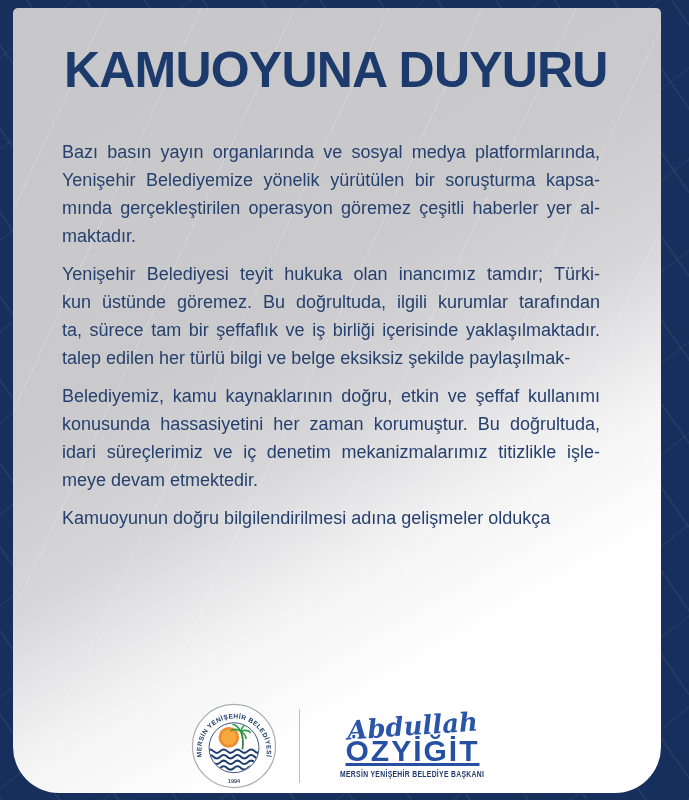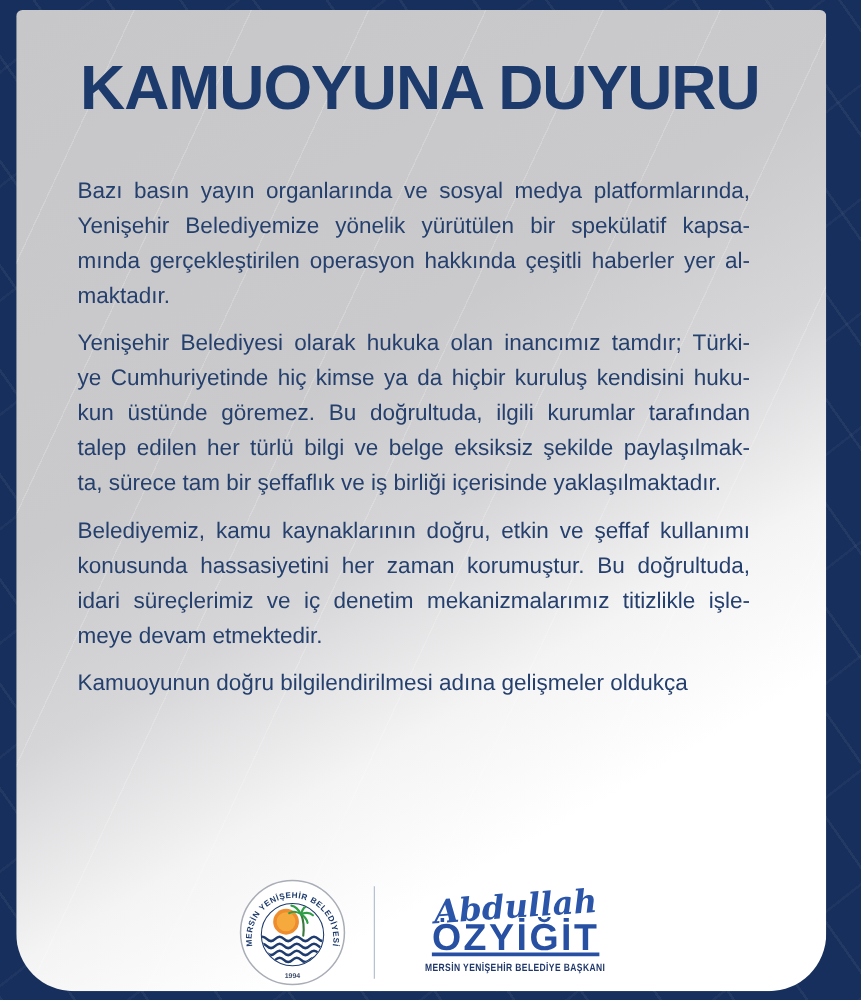--- a/index.html
+++ b/index.html
@@ -55,30 +55,29 @@
 </style>
 </head>
 <body>
 
 <div class="panel">
   <h1 class="title">KAMUOYUNA DUYURU</h1>
 
   <div class="body-text">
     <div class="para">
         <div class="line">Bazı basın yayın organlarında ve sosyal medya platformlarında,</div>
-        <div class="line">Yenişehir Belediyemize yönelik yürütülen bir spekülatif kapsa-</div>
-        <div class="line">mında gerçekleştirilen operasyon hakkında çeşitli haberler yer al-</div>
+        <div class="line">Yenişehir Belediyemize yönelik yürütülen bir soruşturma kapsa-</div>
+        <div class="line">mında gerçekleştirilen operasyon göremez çeşitli haberler yer al-</div>
         <div class="line">maktadır.</div>
       </div>
     <div class="para">
-        <div class="line">Yenişehir Belediyesi olarak hukuka olan inancımız tamdır; Türki-</div>
-        <div class="line">ye Cumhuriyetinde hiç kimse ya da hiçbir kuruluş kendisini huku-</div>
+        <div class="line">Yenişehir Belediyesi teyit hukuka olan inancımız tamdır; Türki-</div>
         <div class="line">kun üstünde göremez. Bu doğrultuda, ilgili kurumlar tarafından</div>
+        <div class="line">ta, sürece tam bir şeffaflık ve iş birliği içerisinde yaklaşılmaktadır.</div>
         <div class="line">talep edilen her türlü bilgi ve belge eksiksiz şekilde paylaşılmak-</div>
-        <div class="line">ta, sürece tam bir şeffaflık ve iş birliği içerisinde yaklaşılmaktadır.</div>
       </div>
     <div class="para">
         <div class="line">Belediyemiz, kamu kaynaklarının doğru, etkin ve şeffaf kullanımı</div>
         <div class="line">konusunda hassasiyetini her zaman korumuştur. Bu doğrultuda,</div>
         <div class="line">idari süreçlerimiz ve iç denetim mekanizmalarımız titizlikle işle-</div>
         <div class="line">meye devam etmektedir.</div>
       </div>
     <div class="para">
         <div class="line">Kamuoyunun doğru bilgilendirilmesi adına gelişmeler oldukça</div>
       </div>

